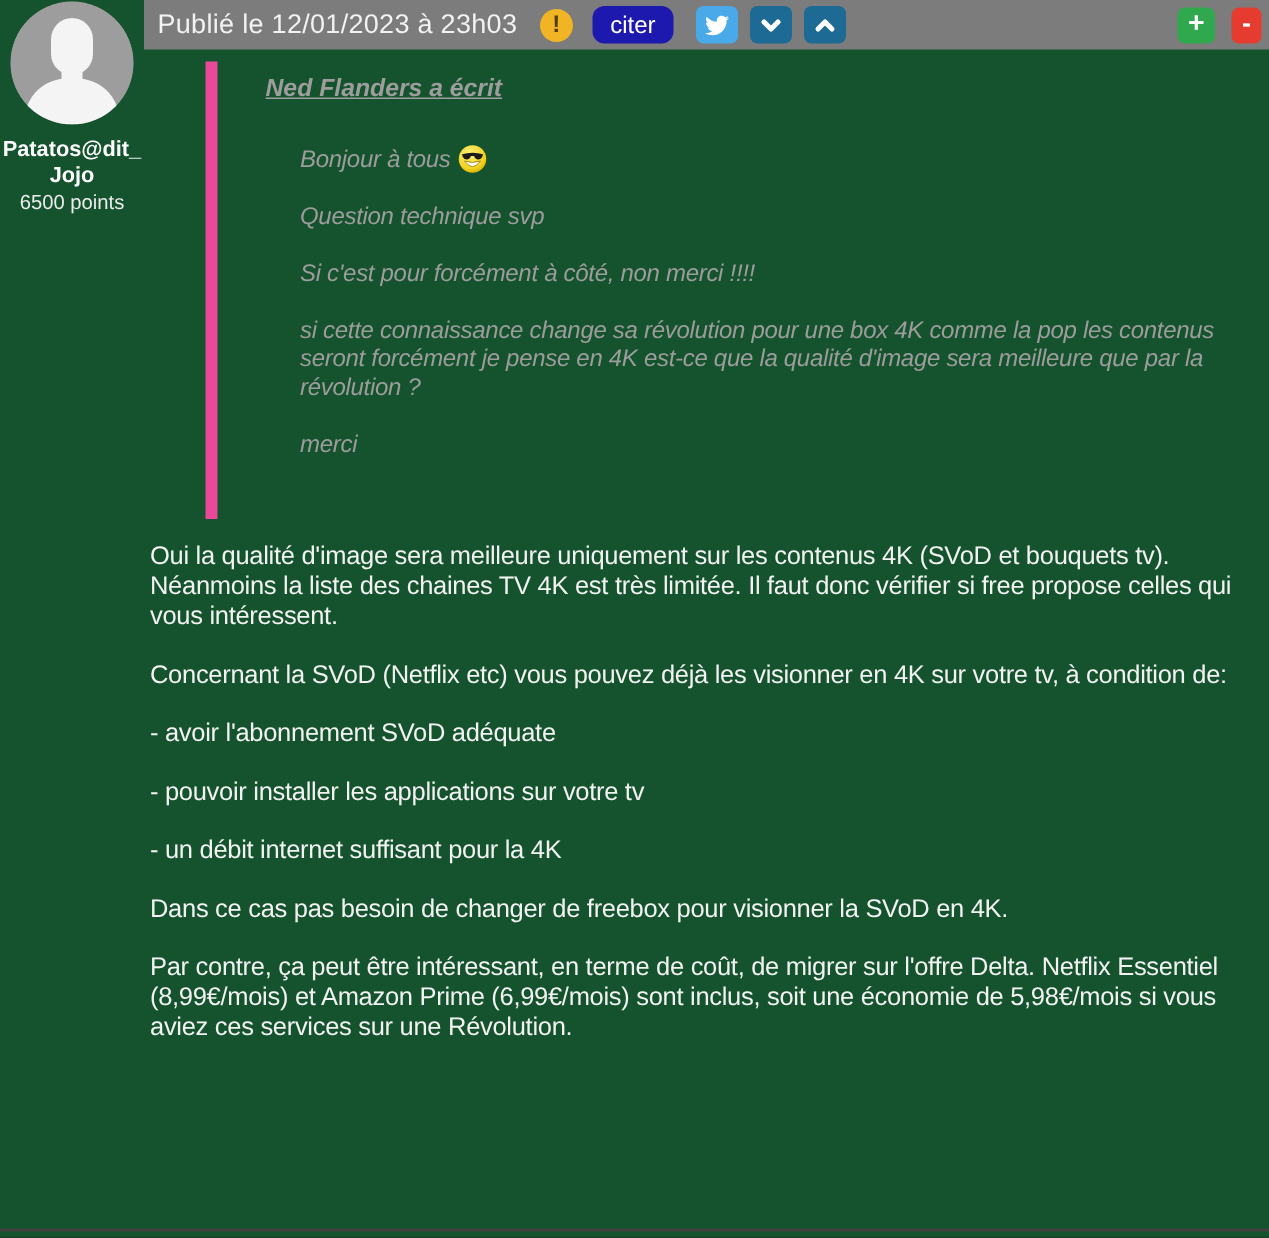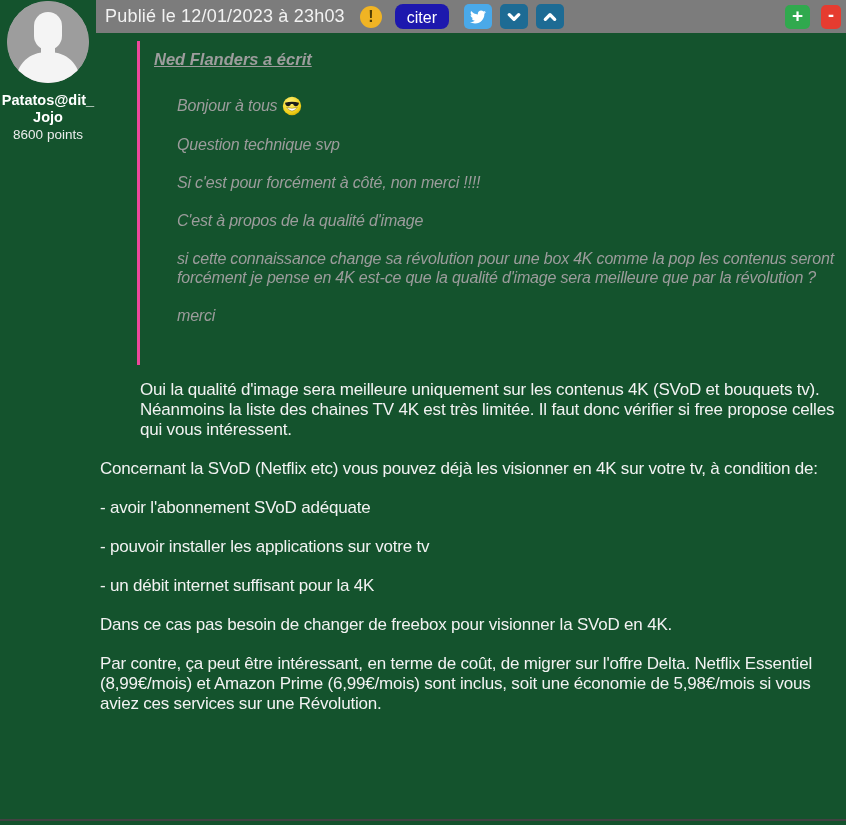--- a/index.html
+++ b/index.html
@@ -56,41 +56,41 @@
   .author-name {
     margin-top:9px; color:#ffffff; font-weight:700;
     font-size:14.5px; line-height:17px;
   }
   .author-points { margin-top:1px; color:#ececec; font-size:13.5px; }
 
   
   .content { position:absolute; left:100px; top:41px; width:740px; }
 
   .quote {
-    margin-left:37px; border-left:3px solid #ec4899;
-    padding:9px 0 40px 14px;
+    margin-left:37px; border-left:8px solid #ec4899;
+    padding:9px 0 40px 32px;
   }
   .quote-heading {
     display:inline-block; font-size:16.5px; font-weight:700; font-style:italic;
     color:#9d9d9d; text-decoration:underline; cursor:pointer;
   }
   .quote-body { padding-left:23px; padding-right:6px; }
   .quote-body p {
     margin-top:19px; font-style:italic; color:#9c9c9c;
     font-size:16px; line-height:19px; letter-spacing:-0.2px;
   }
   .quote-body p.first { margin-top:27px; }
   .emoji { width:20px; height:20px; vertical-align:-5px; margin-left:5px; }
 
   .reply { margin-top:15px; }
   .reply p {
     margin-top:19px; color:#f2f2f2; font-size:17px; line-height:20px;
     letter-spacing:-0.2px;
   }
-  .reply p:first-child { margin-top:0;margin-left:40px; }
+  .reply p:first-child { margin-top:0; }
 
   .bottom-rule {
     position:absolute; left:0; right:0; bottom:4px; height:2px; background:#424242;
   }
 </style>
 </head>
 <body>
 
 <div class="page">
 
@@ -141,21 +141,21 @@
           <rect x="27" y="11" width="28" height="38" rx="14" fill="#f4f4f4"></rect>
           <rect x="34" y="40" width="14" height="14" fill="#f4f4f4"></rect>
           <path d="M8,82 C11,57 27,51 41,51 C55,51 71,57 74,82 Z" fill="#f4f4f4"></path>
         </svg>
       </span>
     </div>
     <div class="author-name">
       <span>Patatos@dit_</span><br>
       <span>Jojo</span>
     </div>
-    <div class="author-points">8600 points</div>
+    <div class="author-points">6500 points</div>
   </aside>
 
   <main class="content">
 
     <blockquote class="quote">
       <span class="quote-heading">Ned Flanders a écrit</span>
       <div class="quote-body">
         <p class="first"><span>Bonjour à tous</span><span class="emoji" style="display:inline-block">
           <svg width="20" height="20" viewBox="0 0 24 24">
             <defs>
@@ -165,21 +165,20 @@
                     <stop offset="100%" stop-color="#c9a400"></stop>
                   </radialGradient>
                 </defs>
             <circle cx="12" cy="12" r="11" fill="url(#emj)"></circle>
             <path d="M3.6,8.2 Q12,5.6 20.4,8.2 L19.8,10.2 Q18.9,12.6 16.2,12.3 Q13.8,12 13.3,9.6 L10.7,9.6 Q10.2,12 7.8,12.3 Q5.1,12.6 4.2,10.2 Z" fill="#1a1a1a"></path>
             <path d="M5.6,13.6 Q12,22.6 18.4,13.6 Q12,16 5.6,13.6 Z" fill="#ffffff" stroke="#8a6d00" stroke-width="0.6"></path>
           </svg>
         </span></p>
         <p>Question technique svp</p>
         <p>Si c'est pour forcément à côté, non merci !!!!</p>
-        <p>C'est à propos de la qualité d'image</p>
         <p>si cette connaissance change sa révolution pour une box 4K comme la pop les contenus seront forcément je pense en 4K est-ce que la qualité d'image sera meilleure que par la révolution ?</p>
         <p>merci</p>
       </div>
     </blockquote>
 
     <div class="reply">
       <p>Oui la qualité d'image sera meilleure uniquement sur les contenus 4K (SVoD et bouquets tv). Néanmoins la liste des chaines TV 4K est très limitée. Il faut donc vérifier si free propose celles qui vous intéressent.</p>
       <p>Concernant la SVoD (Netflix etc) vous pouvez déjà les visionner en 4K sur votre tv, à condition de:</p>
       <p>- avoir l'abonnement SVoD adéquate</p>
       <p>- pouvoir installer les applications sur votre tv</p>

